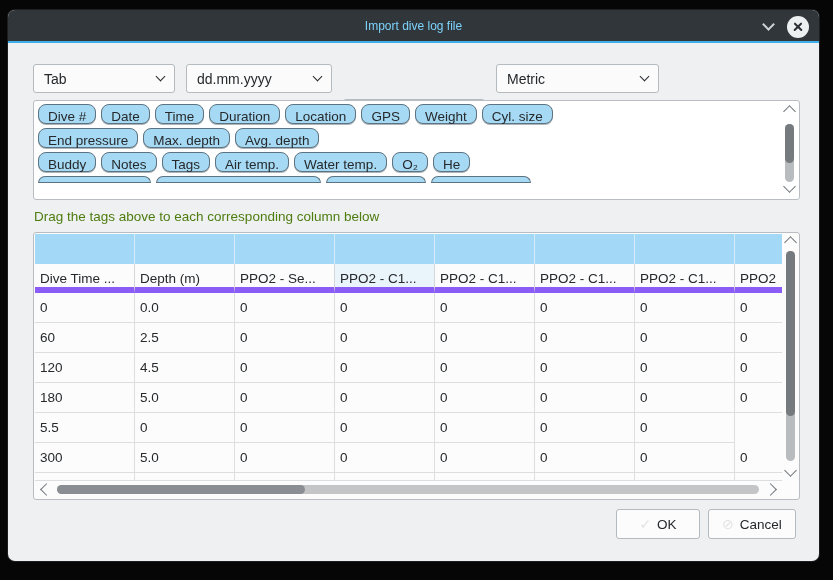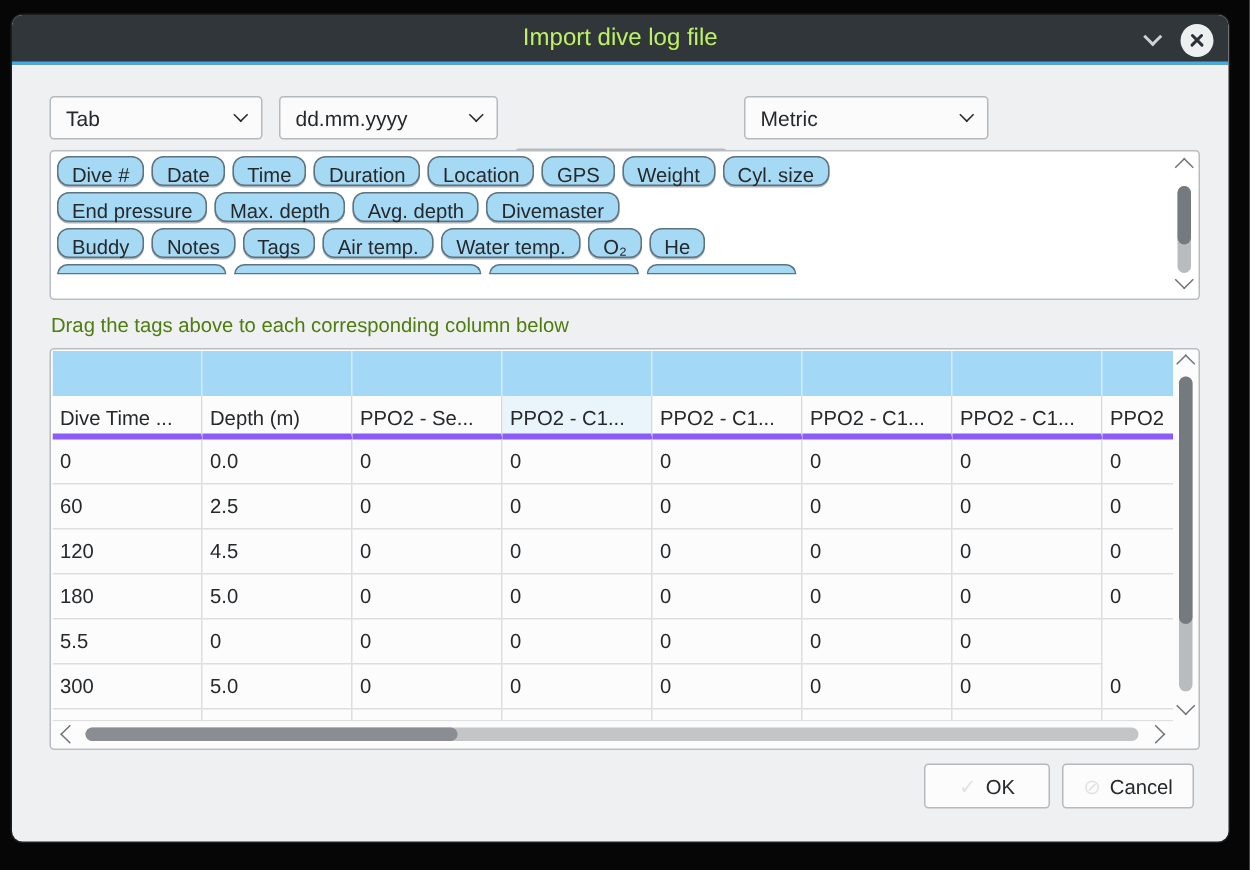--- a/index.html
+++ b/index.html
@@ -5,21 +5,21 @@
   * { box-sizing: border-box; margin: 0; padding: 0; }
   html,body { width:833px; height:580px; background:#060606; overflow:hidden;
     font-family:"Liberation Sans", sans-serif; }
   .window { position:absolute; left:8px; top:10px; width:811px; height:551px;
     background:#eff0f1; border-radius:7px; overflow:hidden;
     box-shadow:0 0 0 1px #1c1e20; }
 
   
   .titlebar { position:relative; height:33px; background:#31363b;
     border-bottom:2px solid #3daee9; display:flex; align-items:center; justify-content:center; }
-  .title { color:#bef264; font-size:16px; }
+  .title { color:#7dd3fc; font-size:12px; }
   .titlebar-right { position:absolute; right:10px; top:0; height:33px;
     display:flex; align-items:center; gap:14px; }
   .tb-chev { width:9px; height:9px; border-right:2px solid #ced3d7;
     border-bottom:2px solid #ced3d7; transform:rotate(45deg); margin-top:-5px; cursor:pointer; }
   .close-btn { width:22px; height:22px; border-radius:50%; background:#edf0f1;
     position:relative; cursor:pointer; }
   .close-btn::before, .close-btn::after { content:""; position:absolute; left:50%; top:50%;
     width:11px; height:2.4px; background:#2c3136; border-radius:1px; }
   .close-btn::before { transform:translate(-50%,-50%) rotate(45deg); }
   .close-btn::after  { transform:translate(-50%,-50%) rotate(-45deg); }
@@ -71,21 +71,21 @@
 
   
   .table-panel { position:absolute; left:25px; top:222px; width:767px; height:268px;
     background:#fcfcfc; border:1px solid #b9bdc1; border-radius:3px; overflow:hidden; }
   .tbl-clip { position:absolute; left:1px; top:1px; right:17px; bottom:18px; overflow:hidden; }
   .trow { display:flex; width:800px; }
   .tcell { width:100px; flex:none; padding:0 5px; font-size:13.5px; color:#26292c;
     overflow:hidden; white-space:nowrap; }
   .drop-row .tcell { height:30px; background:#a3d9f7; border-right:1px solid #d4ecfa; cursor:pointer; }
   .hdr-row .tcell { height:29px; line-height:29px; background:#fcfcfc;
-    border-right:1px solid #d5d8da; border-bottom:4px solid #8b5cf6; cursor:pointer; }
+    border-right:1px solid #d5d8da; border-bottom:6px solid #8b5cf6; cursor:pointer; }
   .hdr-row .tcell.hl { background:#eaf4fb; }
   .data-row .tcell { height:30px; line-height:30px; border-right:1px solid #dcdee0;
     border-bottom:1px solid #dcdee0; }
   .partial-row { height:8px; border-bottom:none; }
   .partial-row .tcell { height:8px; border-right:1px solid #dcdee0; }
 
   .table-panel .vscroll { top:1px; right:1px; bottom:18px; }
   .table-panel .sb-groove { height:210px; margin-top:4px; }
   .table-panel .sb-thumb { height:165px; }
 
@@ -148,21 +148,20 @@
           <span class="tag">Duration</span>
           <span class="tag">Location</span>
           <span class="tag">GPS</span>
           <span class="tag">Weight</span>
           <span class="tag">Cyl. size</span>
         </div>
         <div class="tag-row">
           <span class="tag">End pressure</span>
           <span class="tag">Max. depth</span>
           <span class="tag">Avg. depth</span>
-          <span class="tag">Divemaster</span>
         </div>
         <div class="tag-row">
           <span class="tag">Buddy</span>
           <span class="tag">Notes</span>
           <span class="tag">Tags</span>
           <span class="tag">Air temp.</span>
           <span class="tag">Water temp.</span>
           <span class="tag">O₂</span>
           <span class="tag">He</span>
         </div>

